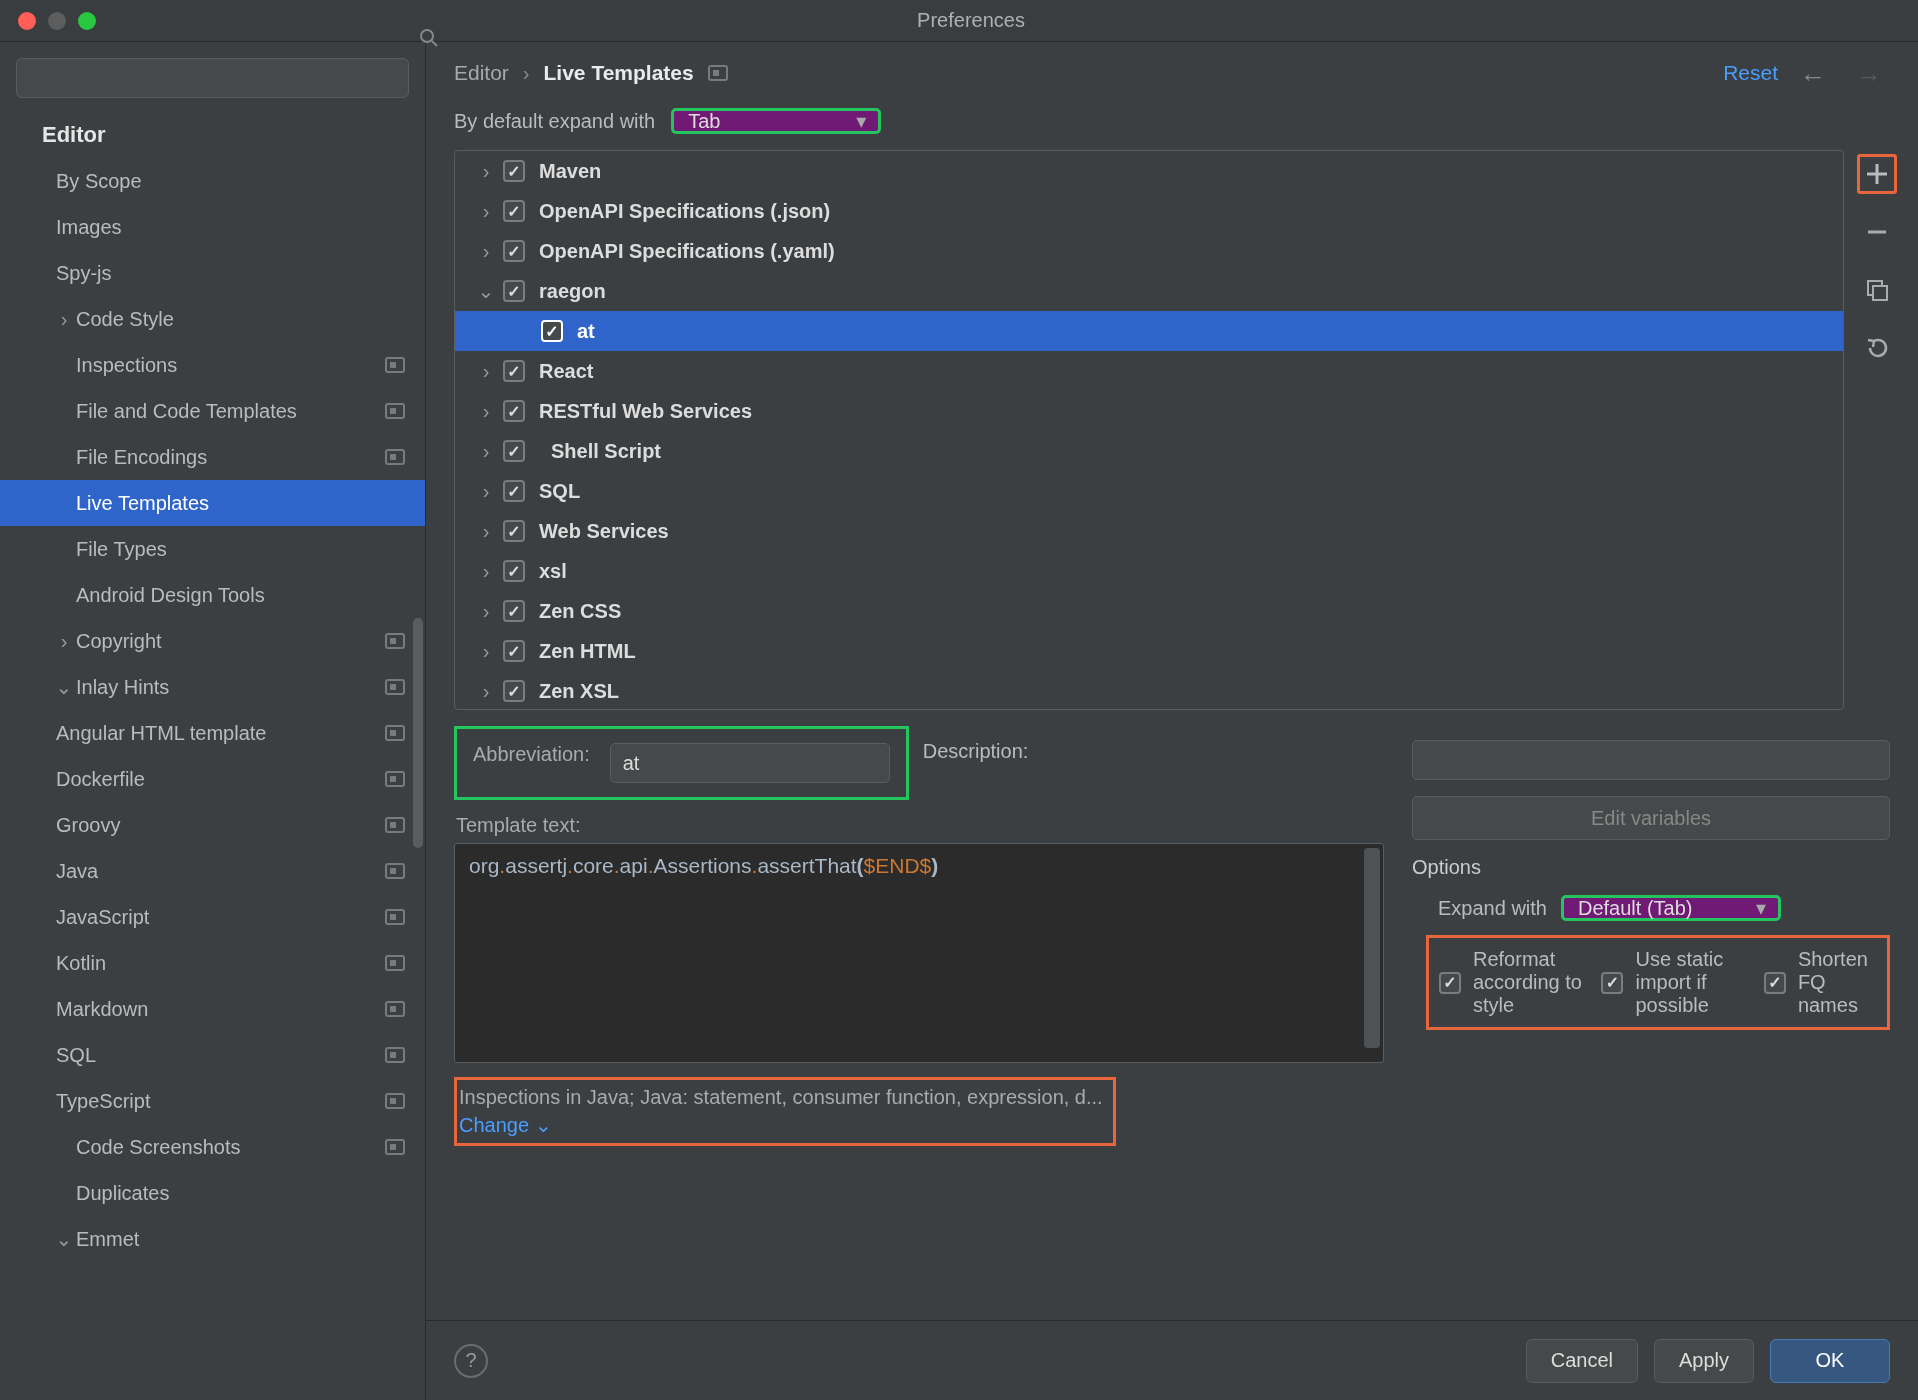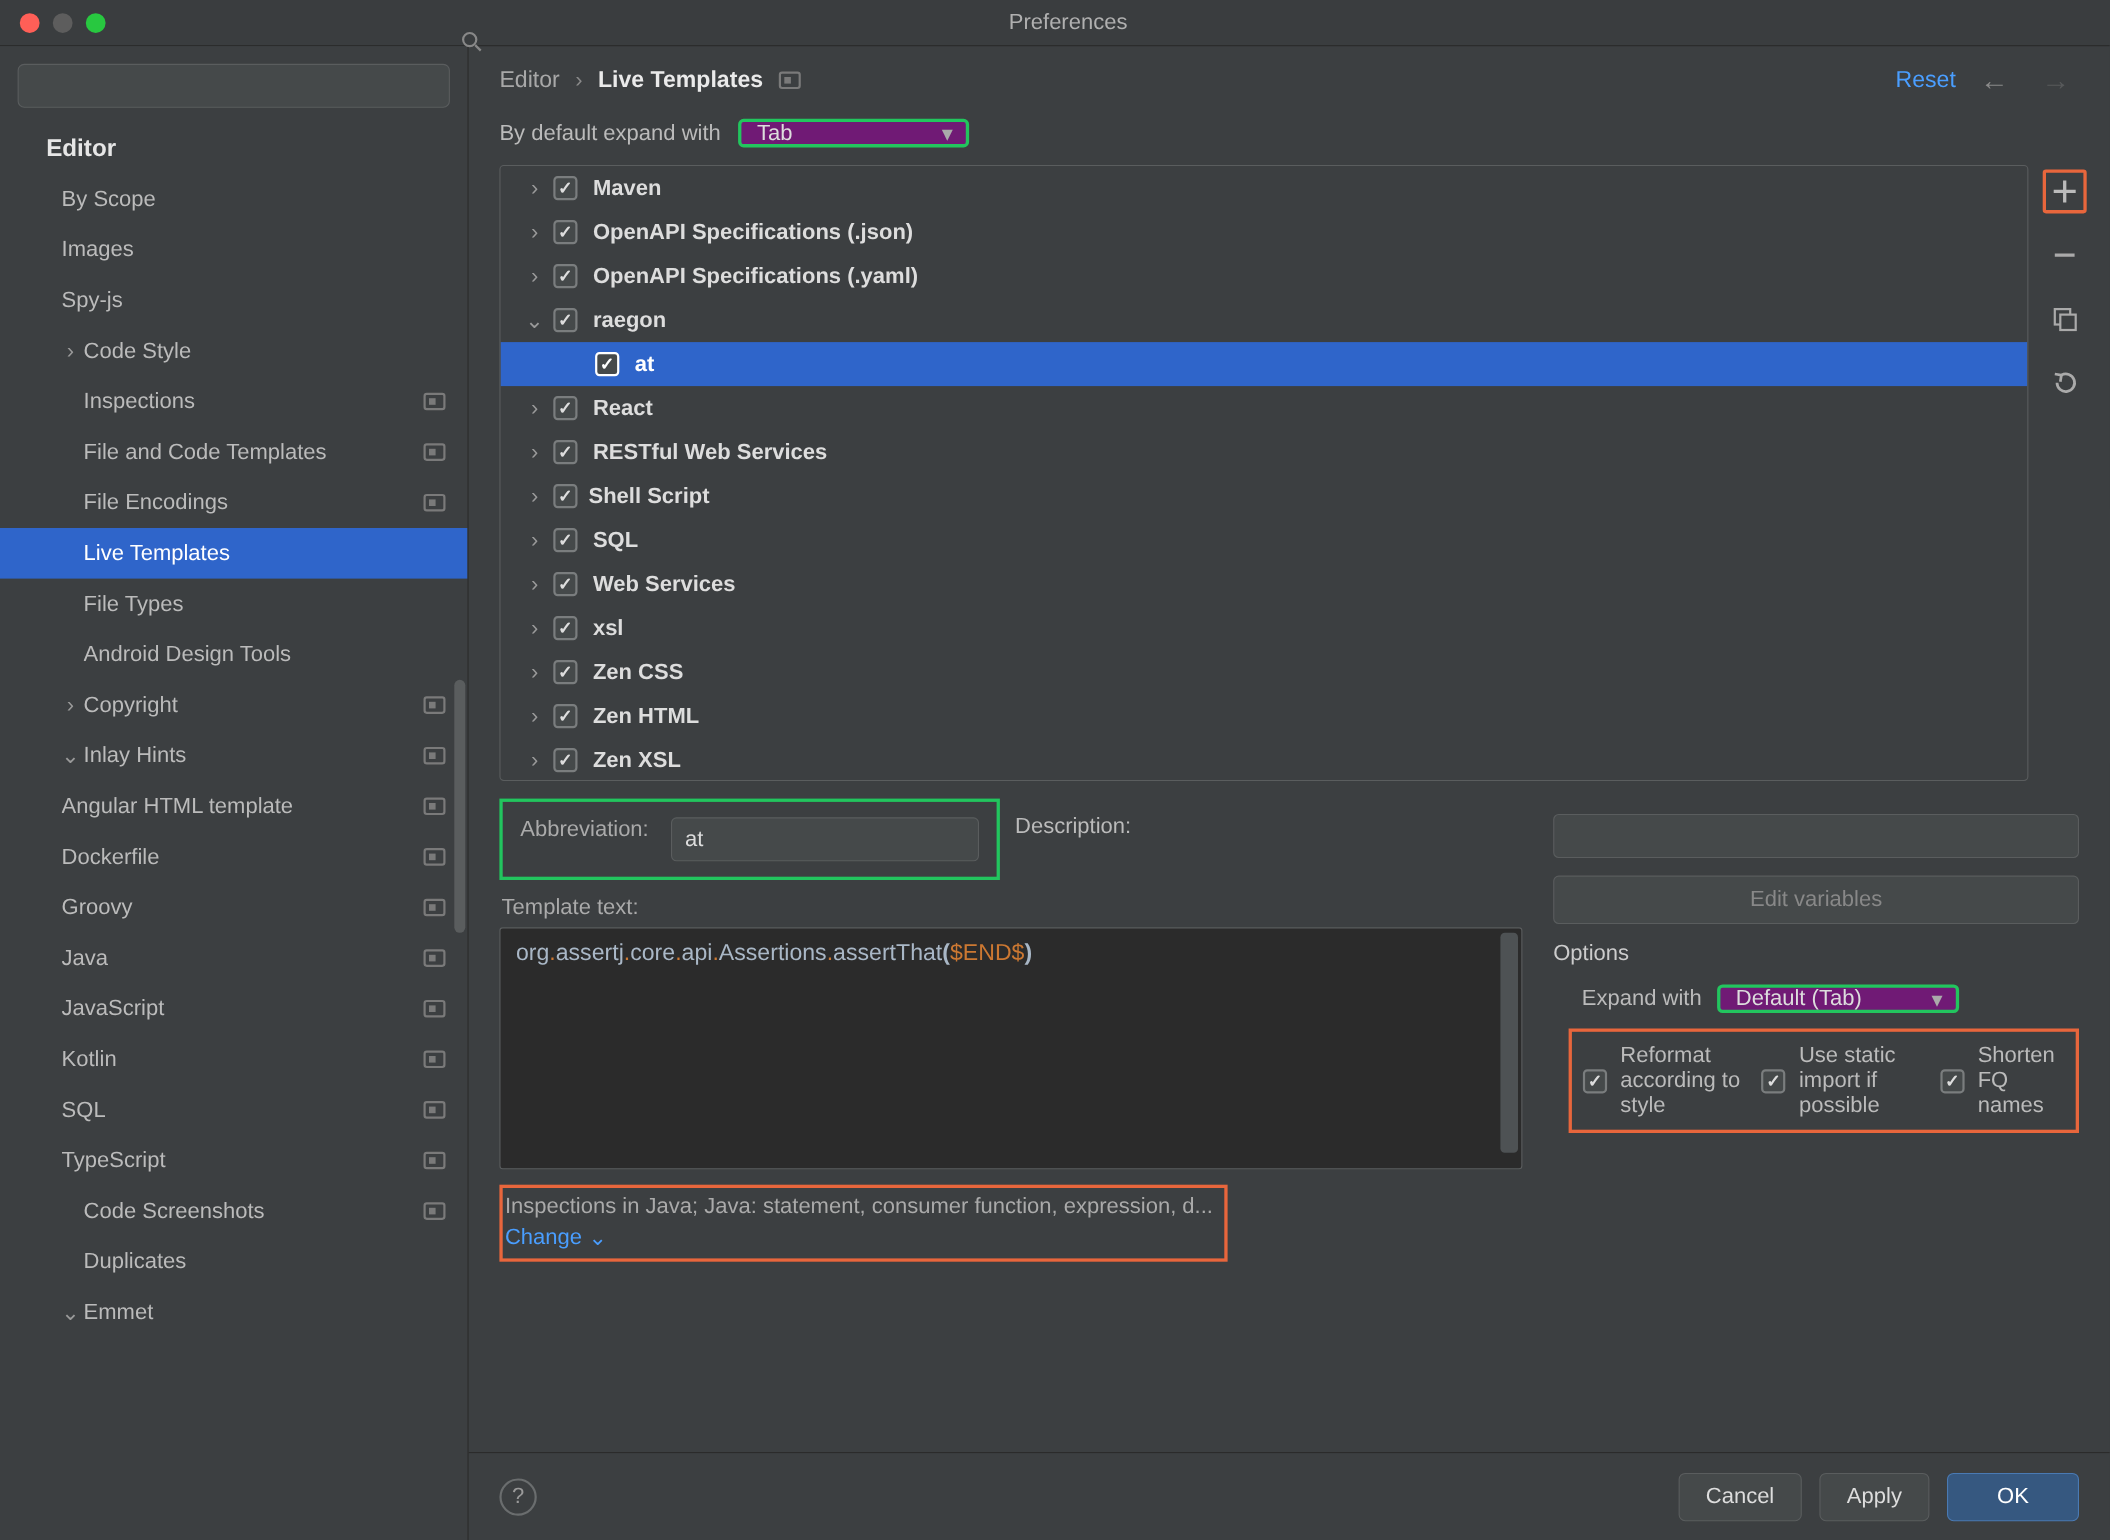--- a/index.html
+++ b/index.html
@@ -209,20 +209,25 @@
               <span class="label">JavaScript</span>
               <span class="proj-icon"></span>
             </div>
             <div class="node d2">
               <span class="chev"></span>
               <span class="label">Kotlin</span>
               <span class="proj-icon"></span>
             </div>
             <div class="node d2">
               <span class="chev"></span>
+              <span class="label">Markdown</span>
+              <span class="proj-icon"></span>
+            </div>
+            <div class="node d2">
+              <span class="chev"></span>
               <span class="label">SQL</span>
               <span class="proj-icon"></span>
             </div>
             <div class="node d2">
               <span class="chev"></span>
               <span class="label">TypeScript</span>
               <span class="proj-icon"></span>
             </div>
             <div class="node d1">
               <span class="chev"></span>
@@ -295,21 +300,21 @@
                 <span class="tpl-name" style="margin-left:8px">React</span>
               </div>
               <div class="tpl-row">
                 <span class="chev">›</span>
                 <span class="chk on"></span>
                 <span class="tpl-name" style="margin-left:8px">RESTful Web Services</span>
               </div>
               <div class="tpl-row">
                 <span class="chev">›</span>
                 <span class="chk on"></span>
-                <span class="tpl-name" style="margin-left:4px">Shell Script</span>
+                <span class="tpl-name" style="margin-left:20px">Shell Script</span>
               </div>
               <div class="tpl-row">
                 <span class="chev">›</span>
                 <span class="chk on"></span>
                 <span class="tpl-name" style="margin-left:8px">SQL</span>
               </div>
               <div class="tpl-row">
                 <span class="chev">›</span>
                 <span class="chk on"></span>
                 <span class="tpl-name" style="margin-left:8px">Web Services</span>

